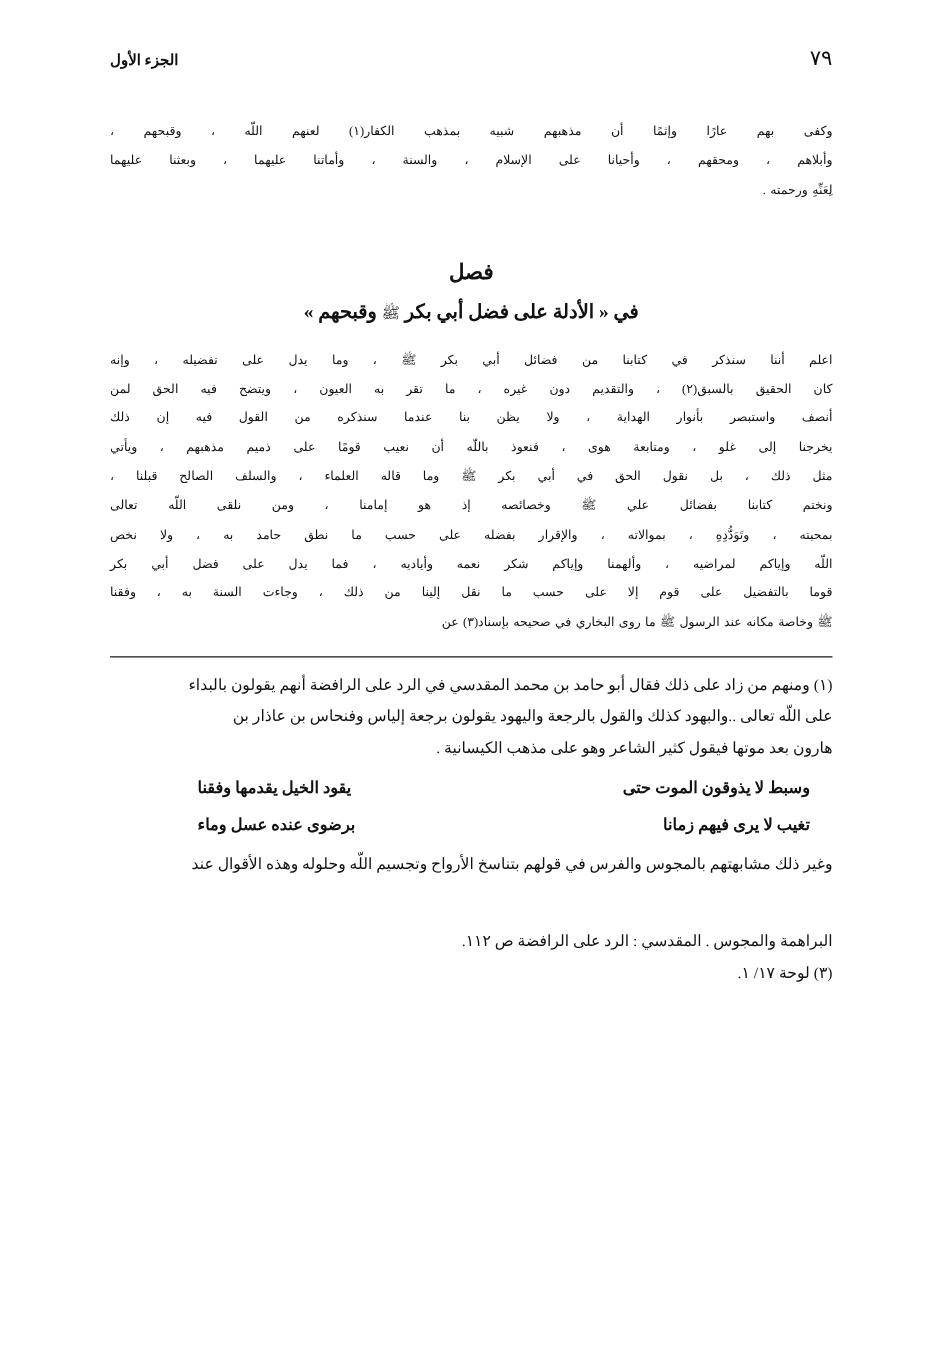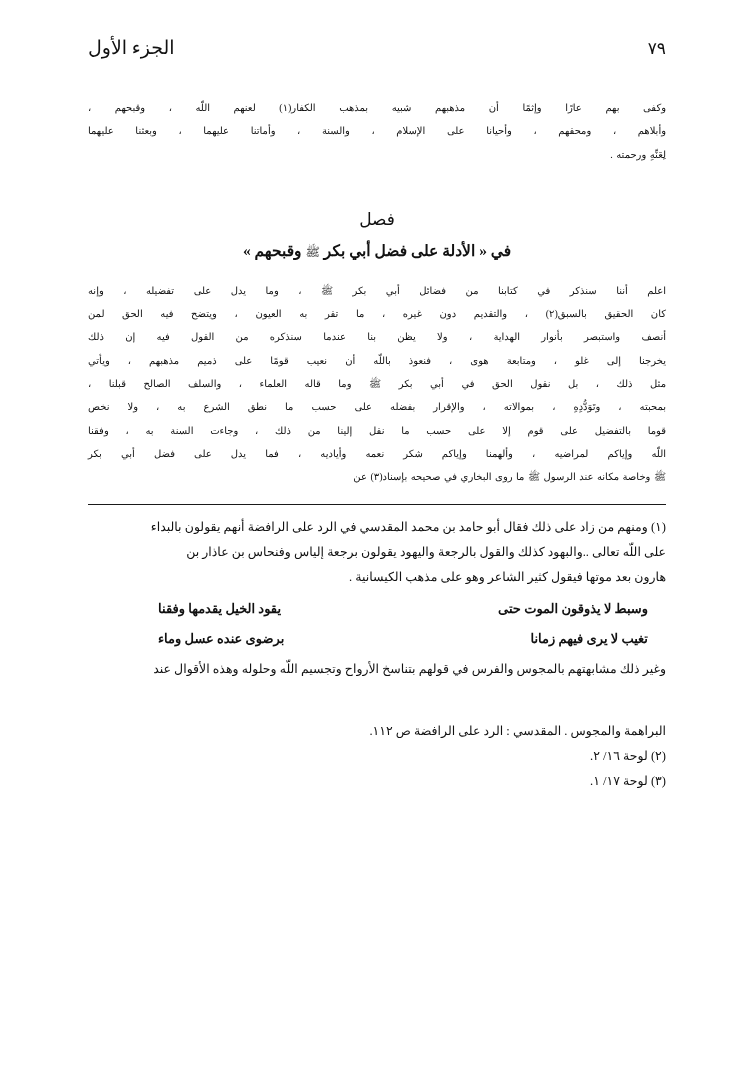--- a/index.html
+++ b/index.html
@@ -31,41 +31,41 @@
     font-weight: bold;
     margin-bottom: 38px;
     letter-spacing: 0;
   }
   .header .page-number {
     font-size: 17px;
     font-weight: normal;
     direction: ltr;
   }
   .header .volume-title {
-    font-size: 19px;
-    font-weight: normal;
+    font-size: 12px;
+    font-weight: bold;
   }
   
   .body-text p {
     margin: 0 0 2px 0;
     font-size: 10px;
     line-height: 2.13;
     text-align: justify;
     text-align-last: justify;
     word-spacing: 1px;
   }
   .body-text p.last-line {
     text-align-last: right;
   }
   .spacer-sm { height: 16px; }
   
   .section-heading {
     text-align: center;
     font-size: 17px;
-    font-weight: normal;
+    font-weight: bold;
     margin: 26px 0 12px 0;
   }
   .section-subheading {
     text-align: center;
     font-size: 15.5px;
     font-weight: bold;
     margin: 0 0 18px 0;
   }
   .honorific {
     font-size: 12px;
@@ -138,23 +138,24 @@
       <span>في « الأدلة على فضل أبي بكر</span>
       <span class="honorific">ﷺ</span>
       <span>وقبحهم »</span>
     </div>
 
     <p>اعلم أننا سنذكر في كتابنا من فضائل أبي بكر ﷺ ، وما يدل على تفضيله ، وإنه</p>
     <p>كان الحقيق بالسبق(٢) ، والتقديم دون غيره ، ما تقر به العيون ، ويتضح فيه الحق لمن</p>
     <p>أنصف واستبصر بأنوار الهداية ، ولا يظن بنا عندما سنذكره من القول فيه إن ذلك</p>
     <p>يخرجنا إلى غلو ، ومتابعة هوى ، فنعوذ باللّه أن نعيب قومًا على ذميم مذهبهم ، ويأتي</p>
     <p>مثل ذلك ، بل نقول الحق في أبي بكر ﷺ وما قاله العلماء ، والسلف الصالح قبلنا ،</p>
-    <p>بمحبته ، وتَوَدُّدِهِ ، بموالاته ، والإقرار بفضله على حسب ما نطق الشرع به ، ولا نخص</p>
+    <p>ونختم كتابنا بفضائل علي ﷺ وخصائصه إذ هو إمامنا ، ومن نلقى اللّه تعالى</p>
+    <p>بمحبته ، وتَوَدُّدِهِ ، بموالاته ، والإقرار بفضله على حسب ما نطق حامد به ، ولا نخص</p>
+    <p>اللّه وإياكم لمراضيه ، وألهمنا وإياكم شكر نعمه وأياديه ، فما يدل على فضل أبي بكر</p>
     <p>قوما بالتفضيل على قوم إلا على حسب ما نقل إلينا من ذلك ، وجاءت السنة به ، وفقنا</p>
-    <p>اللّه وإياكم لمراضيه ، وألهمنا وإياكم شكر نعمه وأياديه ، فما يدل على فضل أبي بكر</p>
     <p class="last-line">ﷺ وخاصة مكانه عند الرسول ﷺ ما روى البخاري في صحيحه بإسناد(٣) عن</p>
   </div>
 
   <hr class="fn-rule">
 
   <div class="footnotes">
 
     <p>
       <span class="fn-marker">(١)</span>
       <span>ومنهم من زاد على ذلك فقال أبو حامد بن محمد المقدسي في الرد على الرافضة أنهم يقولون بالبداء</span>
@@ -169,23 +170,19 @@
       </div>
       <div class="verse">
         <span class="hemistich first">تغيب لا يرى فيهم زمانا</span>
         <span class="hemistich second">برضوى عنده عسل وماء</span>
       </div>
     </div>
 
     <p>وغير ذلك مشابهتهم بالمجوس والفرس في قولهم بتناسخ الأرواح وتجسيم اللّه وحلوله وهذه الأقوال عند</p>
     <p class="short" style="text-align:center;margin-top:38px;">البراهمة والمجوس . المقدسي : الرد على الرافضة ص ١١٢.</p>
 
-    <p class="short" style="text-align:center;">
-      <span class="fn-marker">(٢)</span>
-      <span>لوحة ١٦/ ٢.</span>
-    </p>
     <p class="short" style="text-align:right;">
       <span class="fn-marker">(٣)</span>
       <span>لوحة ١٧/ ١.</span>
     </p>
   </div>
 
 </div>
 
 </body></html>

